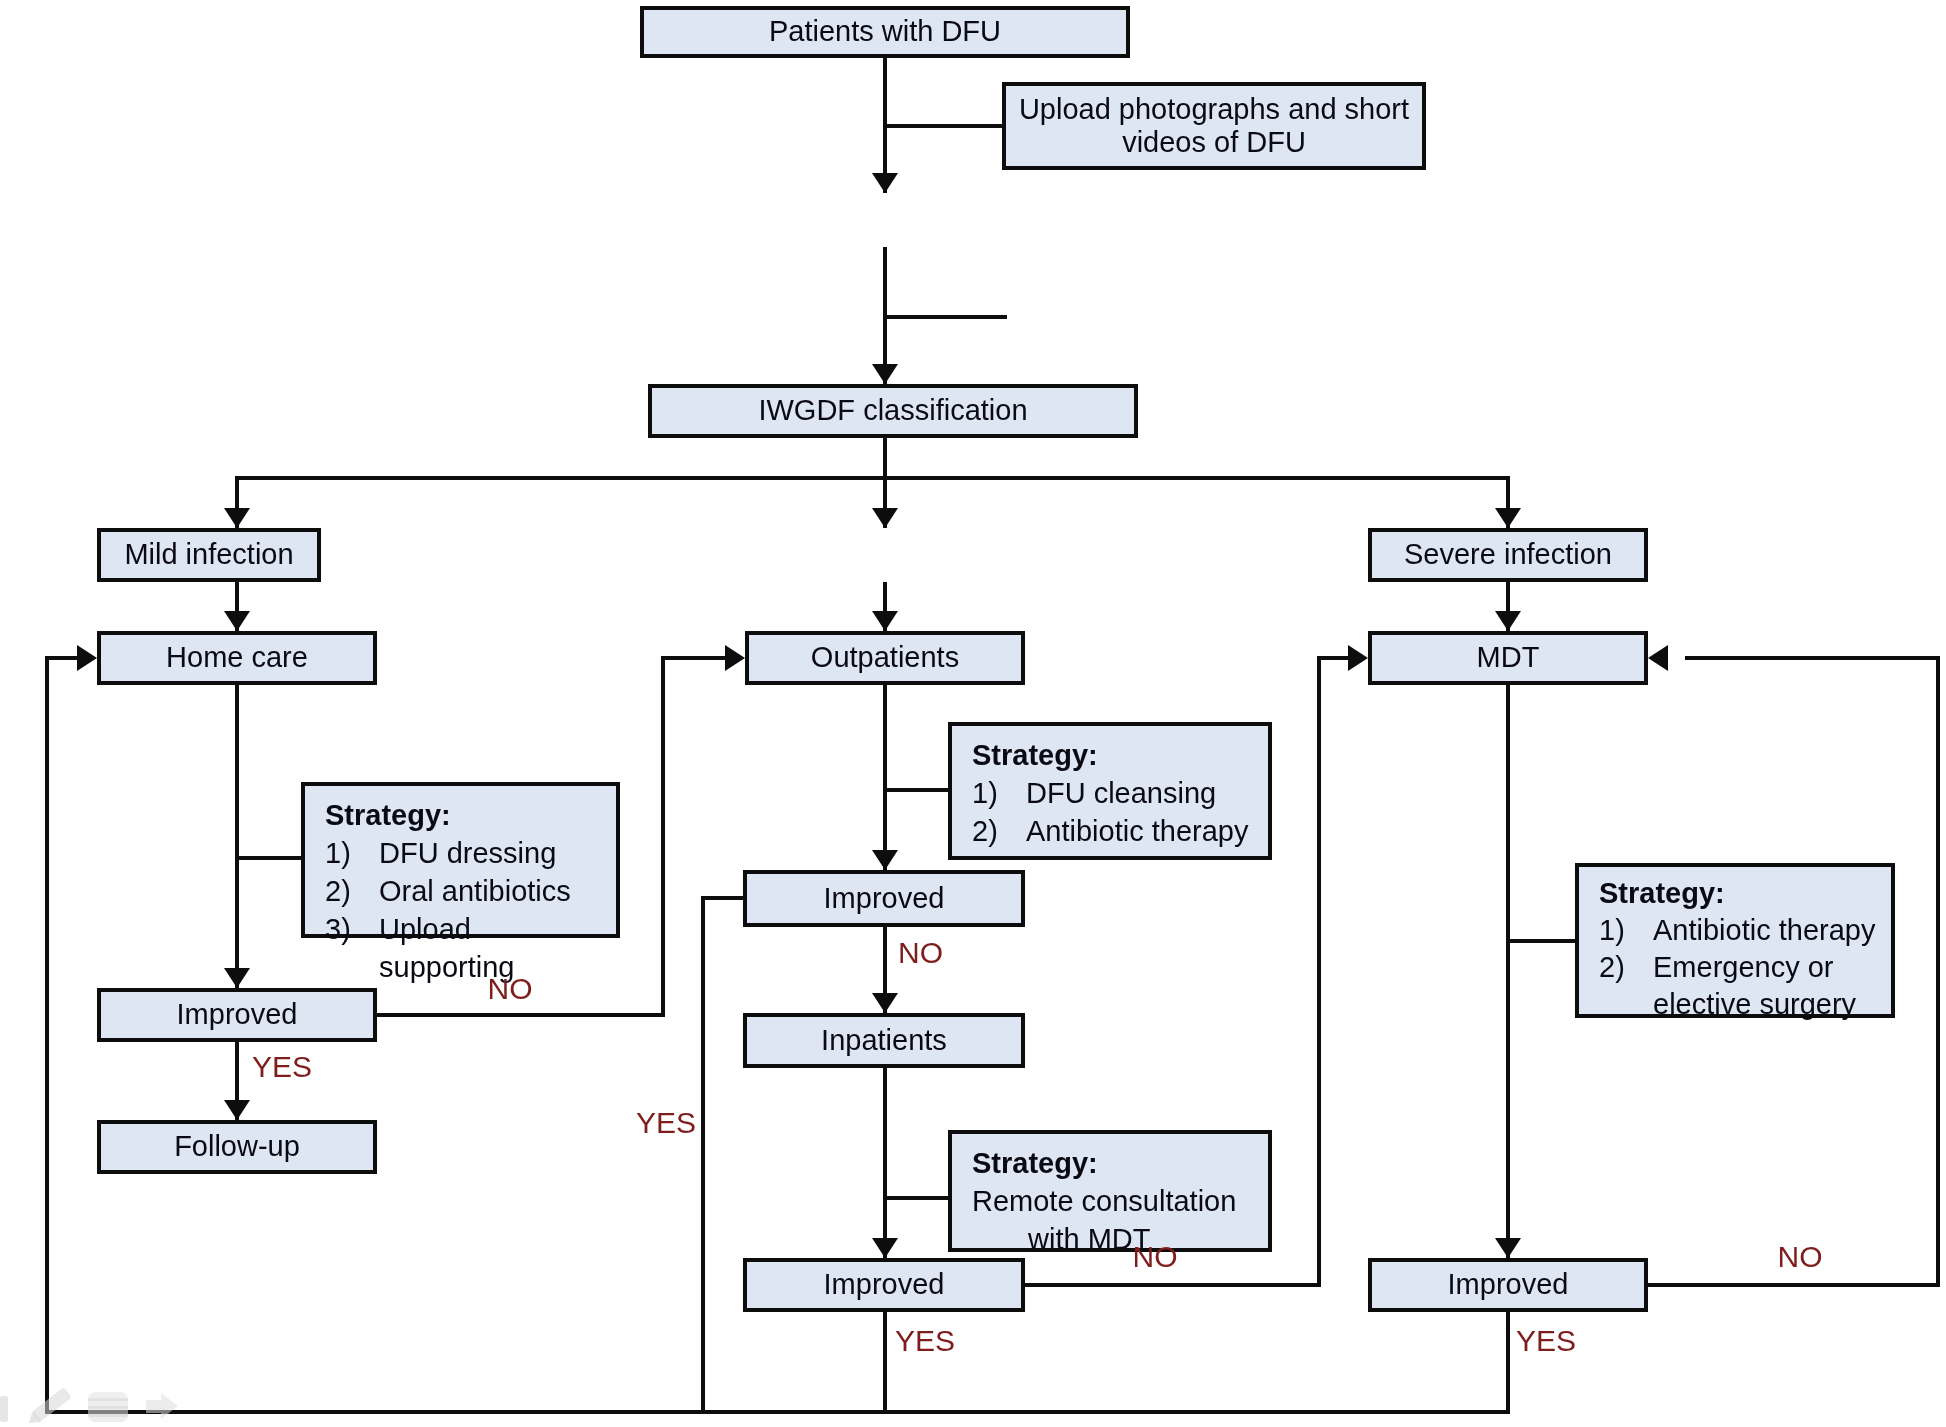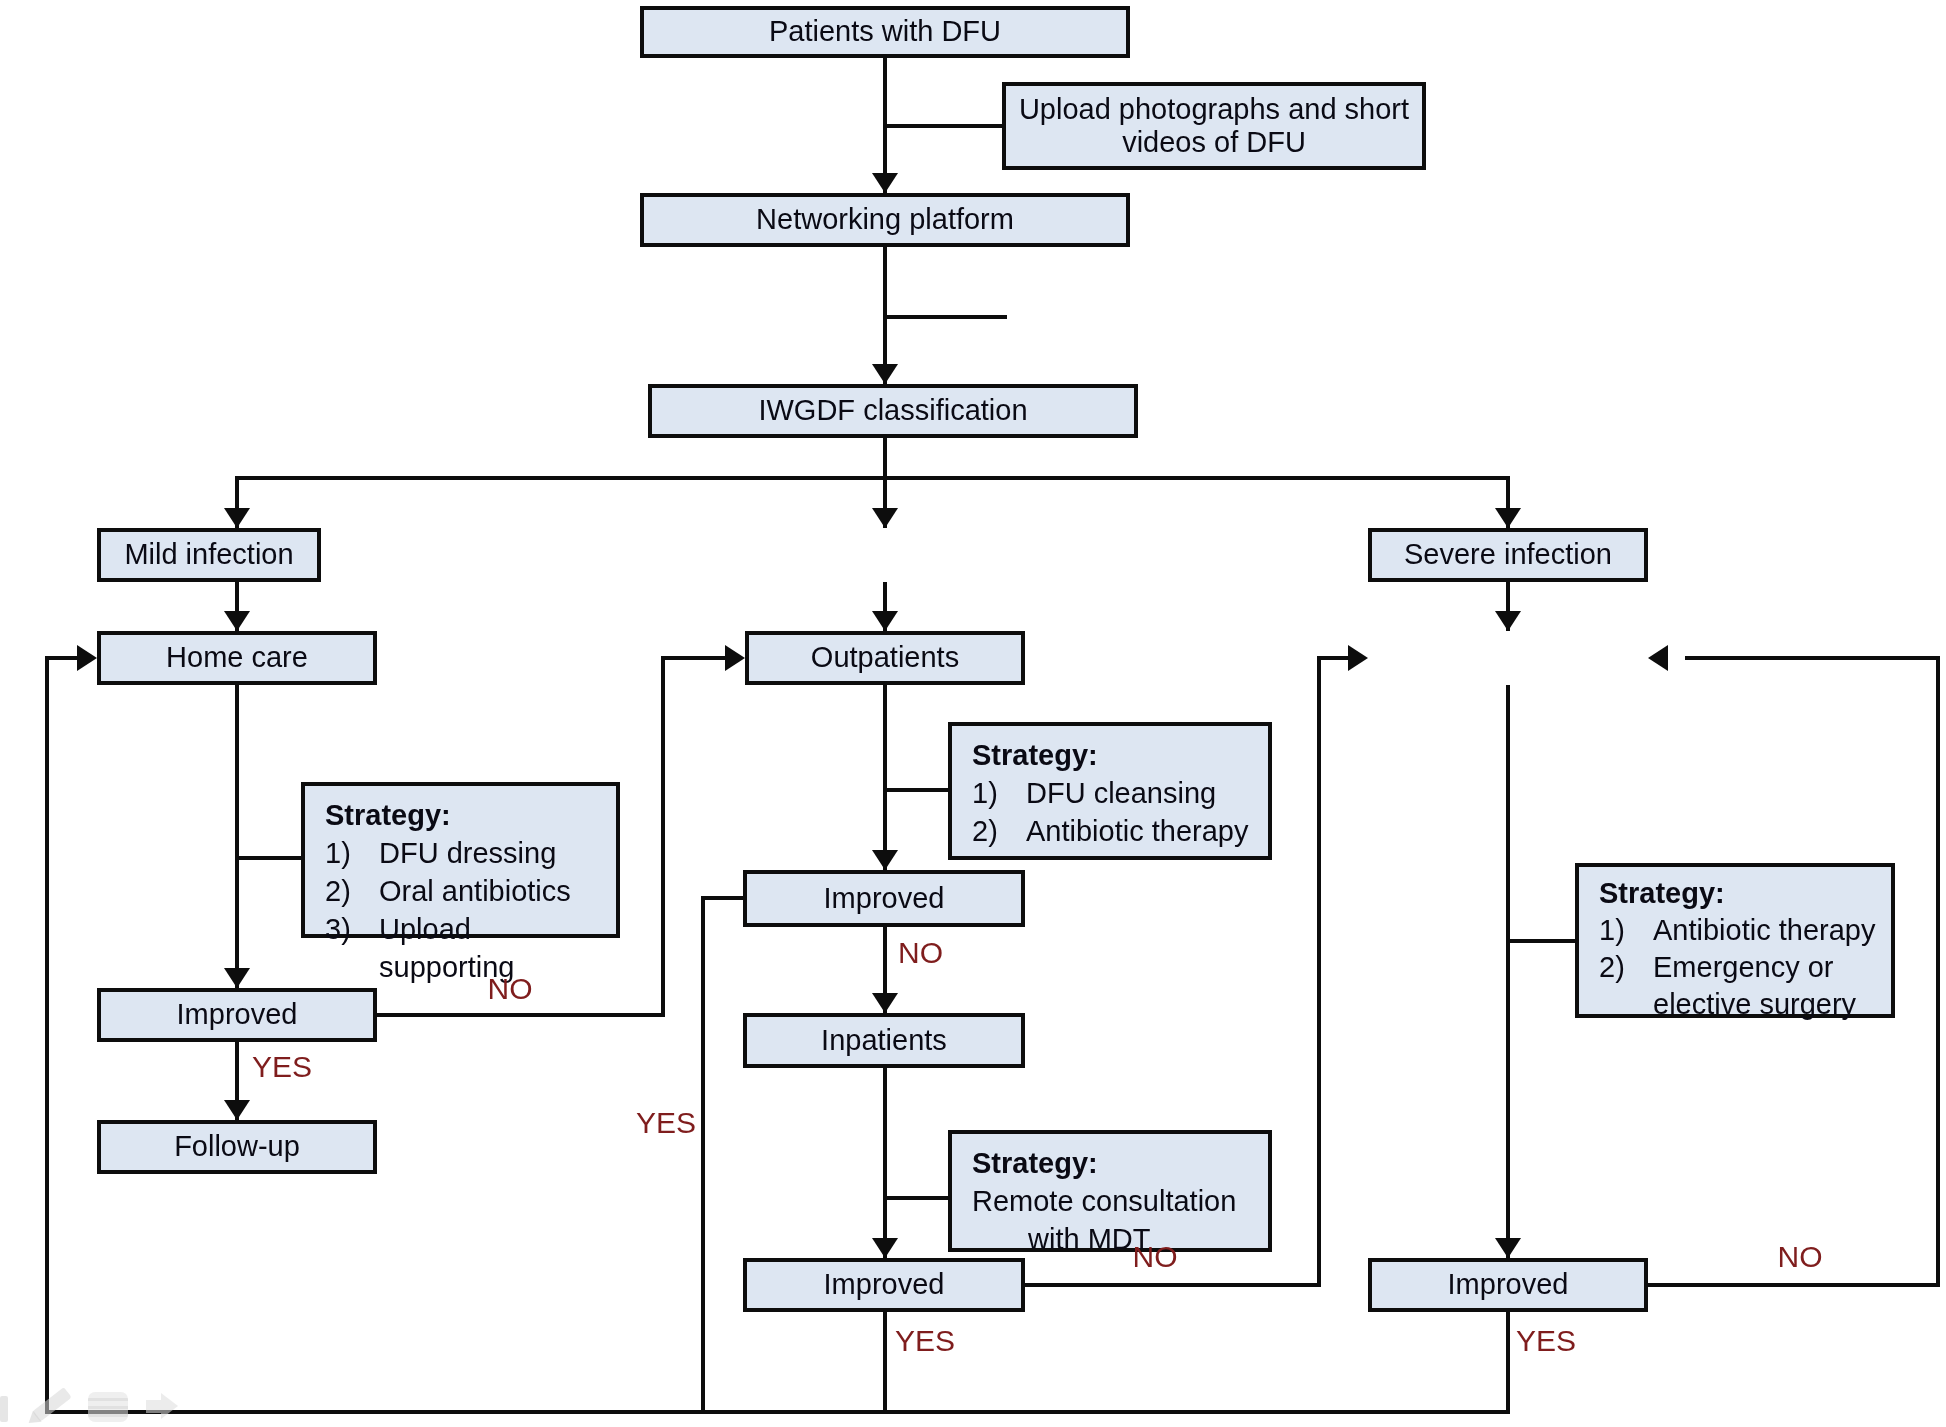--- a/index.html
+++ b/index.html
@@ -103,30 +103,30 @@
   <div class="arrR" style="left:1348px;top:645px;"></div>
   <div class="arrL" style="left:1648px;top:645px;"></div>
 
   <div class="node" style="left:640px;top:6px;width:490px;height:52px;">Patients with DFU</div>
 
   <div class="node" style="left:1002px;top:82px;width:424px;height:88px;flex-direction:column;">
     <div>Upload photographs and short</div>
     <div>videos of DFU</div>
   </div>
 
-  <div class="node" style="left:640px;top:193px;width:490px;height:54px;">Networking platform</div>
 
 
   <div class="node" style="left:640px;top:384px;width:490px;height:54px;margin-left:8px;">IWGDF classification</div>
 
   <div class="node" style="left:97px;top:528px;width:224px;height:54px;">Mild infection</div>
   <div class="node" style="left:1368px;top:528px;width:280px;height:54px;text-align:right;">Severe infection</div>
 
   <div class="node" style="left:97px;top:631px;width:280px;height:54px;">Home care</div>
   <div class="node" style="left:745px;top:631px;width:280px;height:54px;text-align:center;">Outpatients</div>
+  <div class="node" style="left:1368px;top:631px;width:280px;height:54px;">MDT</div>
 
   <div class="strat" style="left:301px;top:782px;width:319px;height:156px;">
     <div class="t">Strategy:</div>
     <div class="srow">
         <span class="num">1)</span>
         <span>DFU dressing</span>
       </div>
     <div class="srow">
         <span class="num">2)</span>
         <span>Oral antibiotics</span>

